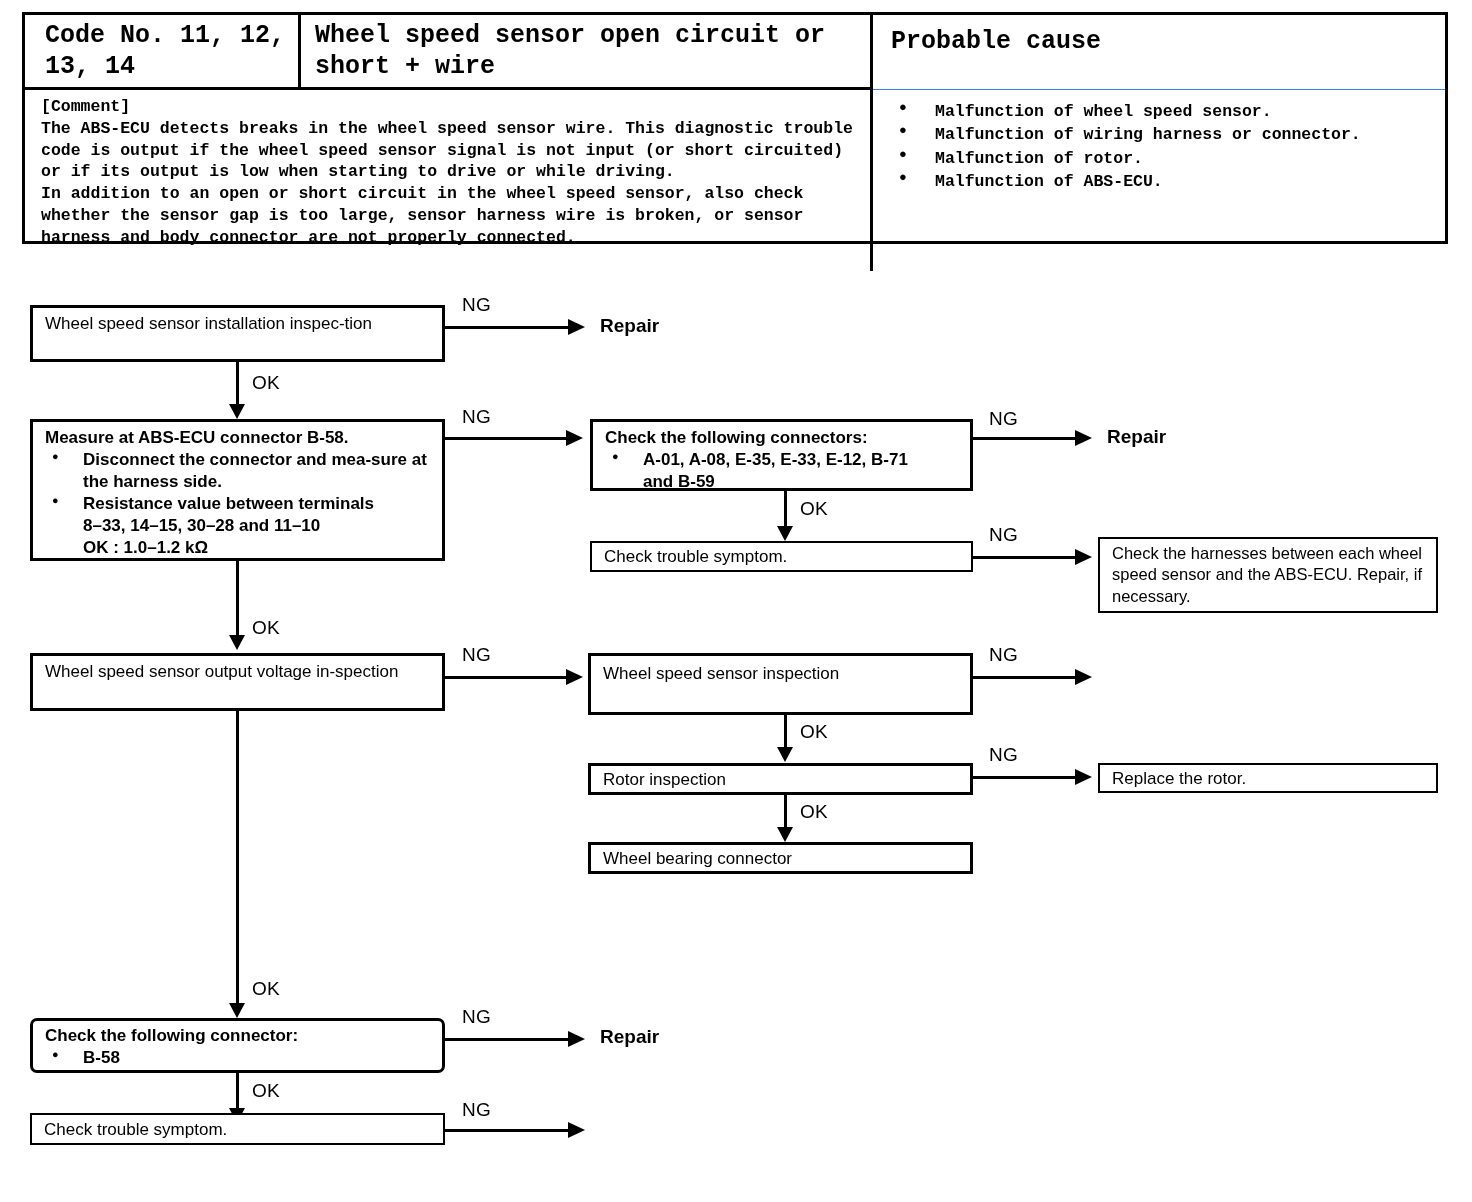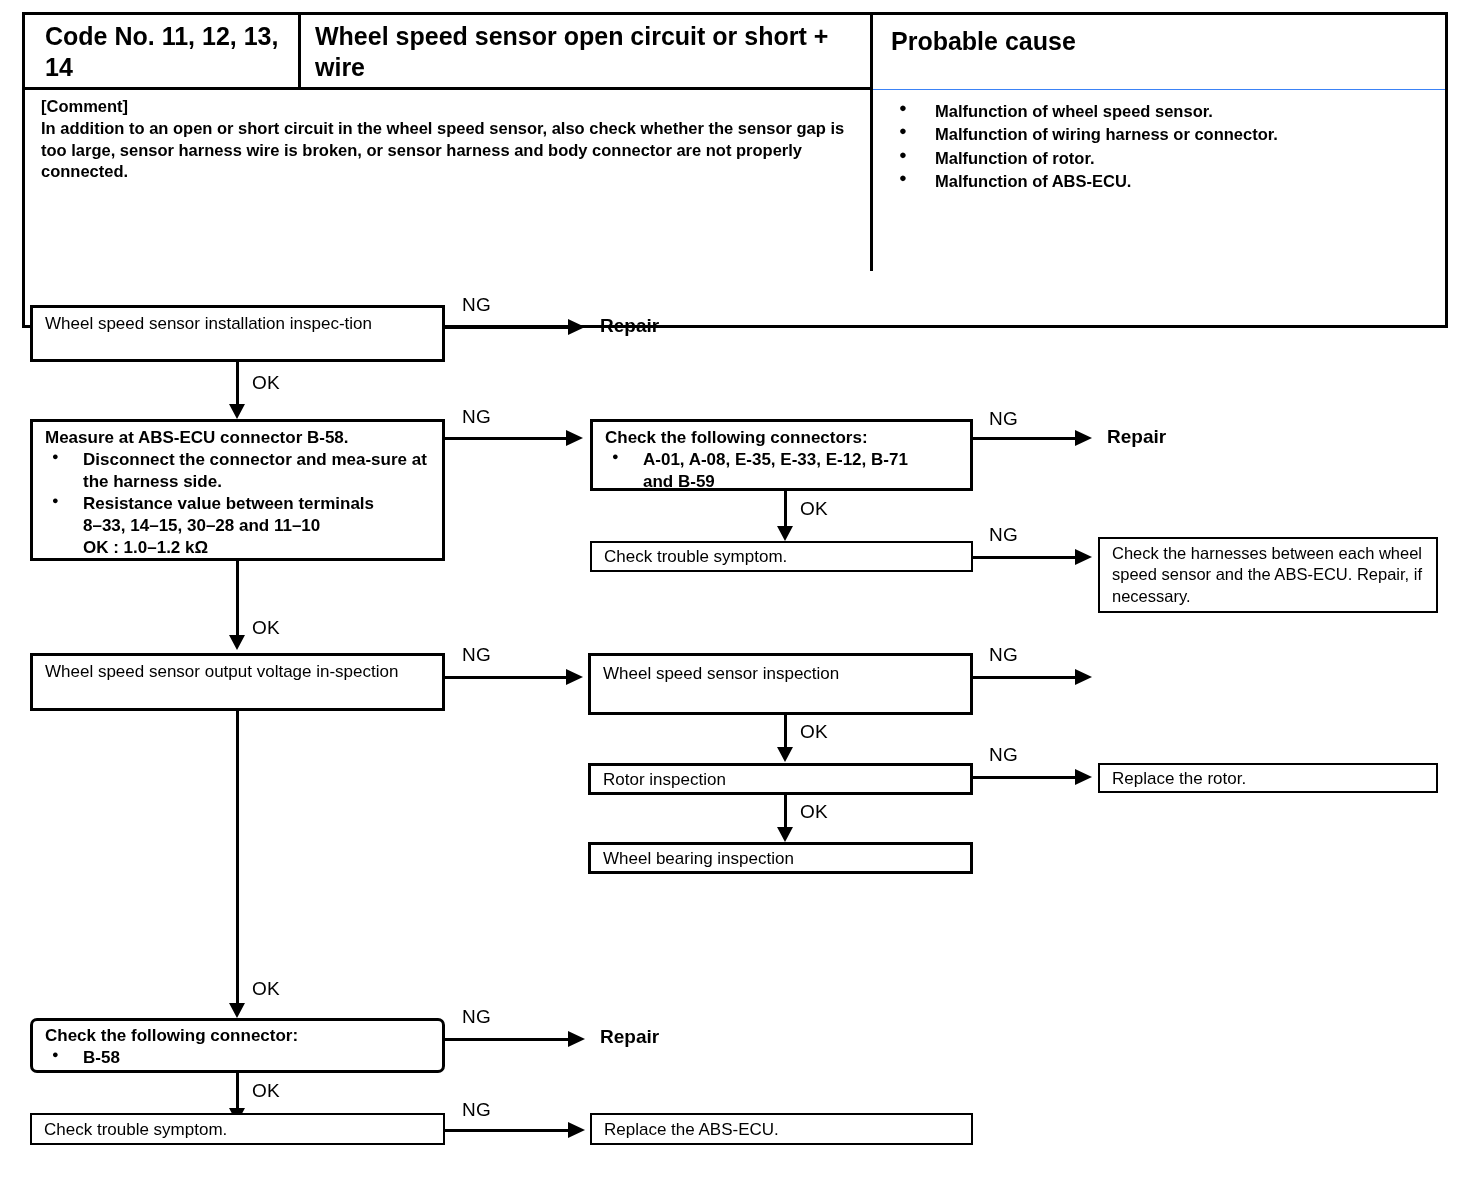--- a/index.html
+++ b/index.html
@@ -19,23 +19,24 @@
     overflow: hidden;
     background: #ffffff;
   }
 
   
   .table-outer {
     position: absolute;
     left: 22px;
     top: 12px;
     width: 1426px;
-    height: 316px;
+    height: 232px;
     border: 3px solid #000;
     box-sizing: border-box;
+    font-family: Liberation Mono, monospace;
   }
   .tbl-cell {
     position: absolute;
     box-sizing: border-box;
   }
   .hdr-code {
     left: 0; top: 0; width: 276px; height: 75px;
     border-right: 3px solid #000;
     border-bottom: 3px solid #000;
     padding: 6px 10px 0 20px;
@@ -169,20 +170,21 @@
   <div class="table-outer">
 
     <div class="tbl-cell hdr-code">Code No. 11, 12, 13, 14</div>
 
     <div class="tbl-cell hdr-title">Wheel speed sensor open circuit or short + wire</div>
 
     <div class="tbl-cell hdr-cause">Probable cause</div>
 
     <div class="tbl-cell body-comment">
       <span class="comment-tag">[Comment]</span>
+      <span class="comment-tag">The ABS-ECU detects breaks in the wheel speed sensor wire.  This diagnostic trouble code is output if the wheel speed sensor signal is not input (or short circuited) or if its output is low when starting to drive or while driving.</span>
       <span class="comment-tag">In addition to an open or short circuit in the wheel speed sensor, also check whether the sensor gap is too large, sensor harness wire is broken, or sensor harness and body connector are not properly connected.</span>
     </div>
 
     <div class="tbl-cell body-cause">
       <ul class="cause-list">
         <li>Malfunction of wheel speed sensor.</li>
         <li>Malfunction of wiring harness or connector.</li>
         <li>Malfunction of rotor.</li>
         <li>Malfunction of ABS-ECU.</li>
       </ul>
@@ -265,21 +267,21 @@
   <span class="tag" style="left:989px; top:744px;">NG</span>
   <div class="hline" style="left:973px; top:776px; width:104px;"></div>
   <div class="arrow-r" style="left:1075px; top:769px;"></div>
 
   <div class="fbox thin" style="left:1098px; top:763px; width:340px; height:30px; padding-top:3px;">Replace the rotor.</div>
 
   <div class="vline" style="left:784px; top:795px; height:36px;"></div>
   <div class="arrow-d" style="left:777px; top:827px;"></div>
   <span class="tag" style="left:800px; top:801px;">OK</span>
 
-  <div class="fbox" style="left:588px; top:842px; width:385px; height:32px; padding-top:3px;">Wheel bearing inspection</div>
+  <div class="fbox" style="left:588px; top:842px; width:385px; height:32px; padding-top:3px;">Wheel bearing connector</div>
 
   <div class="vline" style="left:236px; top:711px; height:297px;"></div>
   <div class="arrow-d" style="left:229px; top:1003px;"></div>
   <span class="tag" style="left:252px; top:978px;">OK</span>
 
   <div class="fbox bold" style="left:30px; top:1018px; width:415px; height:55px; padding-top:4px;border-radius:7px;">
     <div>Check the following connector:</div>
     <ul>
       <li>B-58</li>
     </ul>
@@ -293,15 +295,14 @@
   <div class="vline" style="left:236px; top:1073px; height:39px;"></div>
   <div class="arrow-d" style="left:229px; top:1108px;"></div>
   <span class="tag" style="left:252px; top:1080px;">OK</span>
 
   <div class="fbox thin" style="left:30px; top:1113px; width:415px; height:32px; padding-top:4px;">Check trouble symptom.</div>
 
   <span class="tag" style="left:462px; top:1099px;">NG</span>
   <div class="hline" style="left:445px; top:1129px; width:125px;"></div>
   <div class="arrow-r" style="left:568px; top:1122px;"></div>
 
-  <div class="fbox thin" style="left:590px; top:1113px; width:383px; height:32px; padding-top:4px;">Replace the ABS-ECU.</div>
 
 </div>
 
 </body></html>

